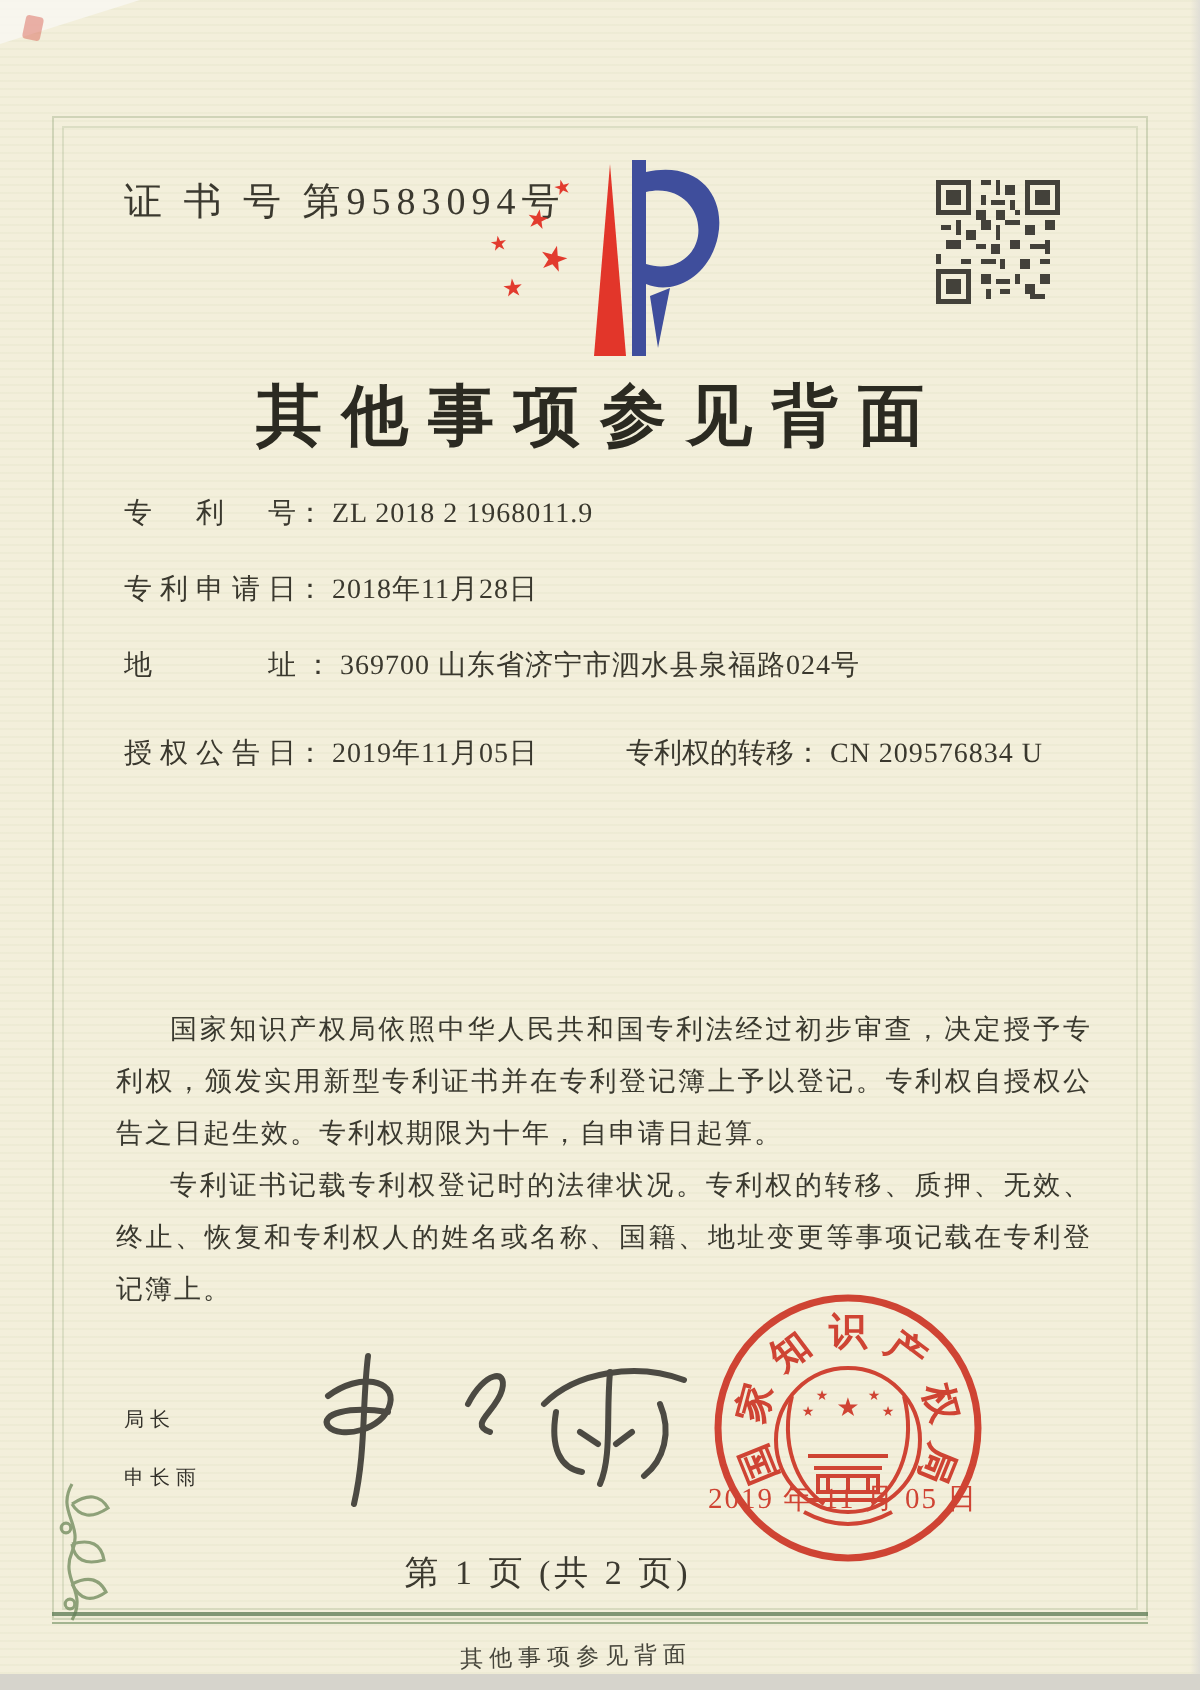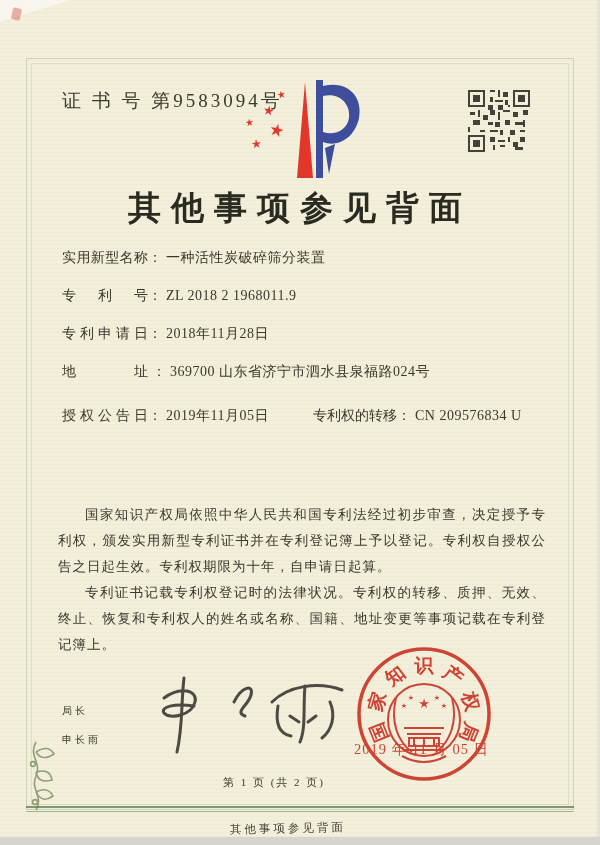--- a/index.html
+++ b/index.html
@@ -48,21 +48,21 @@
   .paras p{margin:0;text-indent:2em;}
 
   .officer{position:absolute;left:62px;top:696px;font-size:10px;color:#34322b;
         line-height:29px;letter-spacing:3px;}
   .handwriting{position:absolute;left:150px;top:668px;width:210px;height:92px;}
 
   .seal{position:absolute;left:352px;top:642px;width:150px;height:162px;
         mix-blend-mode:multiply;opacity:.92;}
 
   .page-info{position:absolute;left:0;right:52px;top:775px;text-align:center;
-        font-size:11px;color:#3c3a30;letter-spacing:2px;}
+        font-size:17px;color:#3c3a30;letter-spacing:2px;}
   .back-note{position:absolute;left:0;right:24px;top:821px;text-align:center;
         font-size:11.5px;color:#45443a;letter-spacing:3px;transform:rotate(-1.2deg);}
 
   .ornament{position:absolute;left:26px;top:738px;width:52px;height:76px;opacity:.85;}
 </style>
 </head>
 <body>
 
 <div class="page">
 
@@ -138,23 +138,20 @@
       <rect x="10" y="22" width="1" height="2"></rect>
         <rect x="13" y="22" width="2" height="1"></rect>
         <rect x="19" y="23" width="3" height="1"></rect>
     </g>
   </svg>
 
   <div class="title">其他事项参见背面</div>
 
   <div class="fields">
     <div class="frow">
-      <span class="flabel">实用新型名称</span><span class="fcolon">：</span><span class="fvalue">一种活性炭破碎筛分装置</span>
-    </div>
-    <div class="frow">
       <span class="flabel">专利号</span><span class="fcolon">：</span><span class="fvalue">ZL 2018 2 1968011.9</span>
     </div>
     <div class="frow">
       <span class="flabel">专利申请日</span><span class="fcolon">：</span><span class="fvalue">2018年11月28日</span>
     </div>
     <div class="frow">
       <span class="flabel">地址</span><span class="fcolon"></span><span class="fcolon">：</span><span class="fvalue">369700 山东省济宁市泗水县泉福路024号</span>
     </div>
     <div class="frow grant">
       <span class="flabel">授权公告日</span><span class="fcolon">：</span><span class="fvalue">2019年11月05日</span><span class="pair2"><span>专利权的转移</span><span class="fcolon">：</span><span class="fvalue">CN 209576834 U</span></span>

